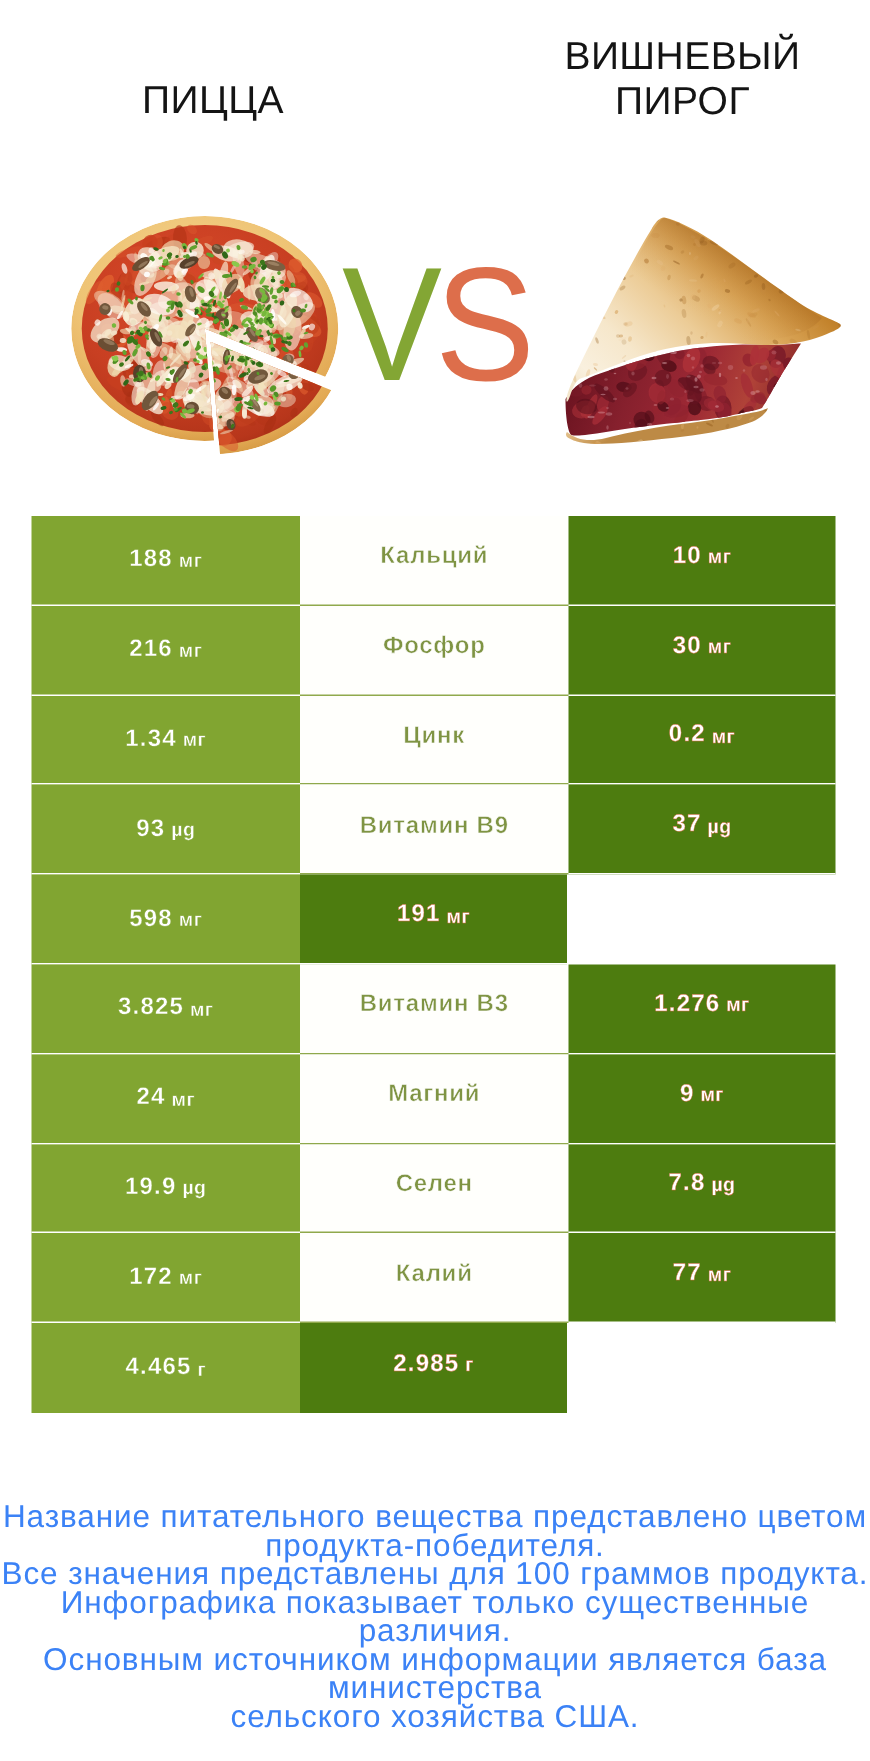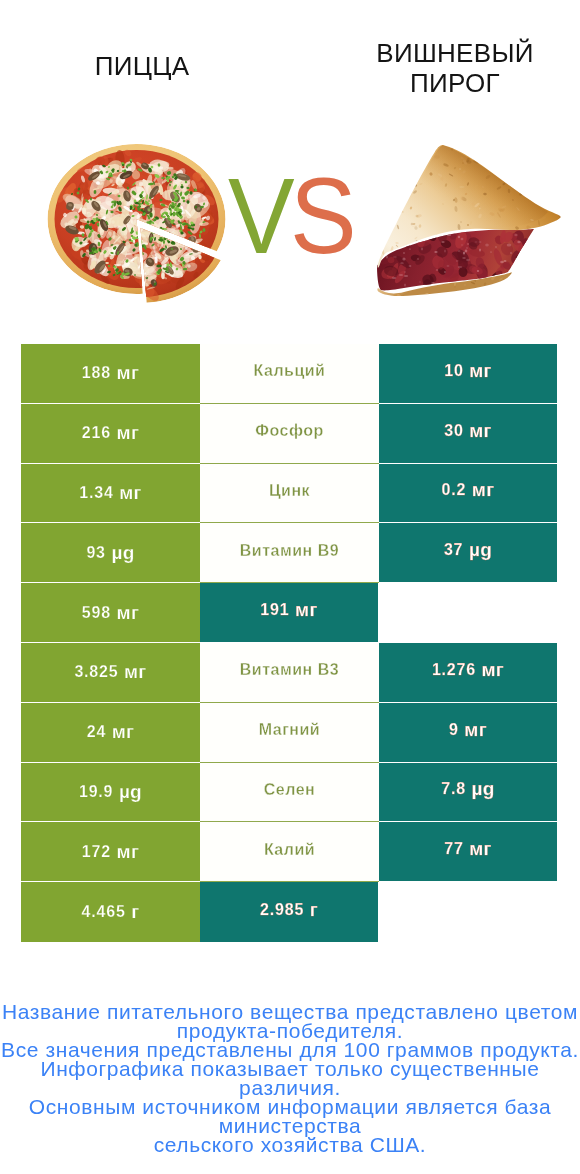--- a/index.html
+++ b/index.html
@@ -1,37 +1,37 @@
 <!DOCTYPE html>
 <html><head>
 <meta charset="utf-8">
 <style>
   html,body{margin:0;padding:0;}
   body{width:580px;height:1174px;background:#ffffff;font-family:"Liberation Sans",sans-serif;}
   .page{position:relative;width:580px;height:1174px;overflow:hidden;background:#fff;}
   .title{position:absolute;text-align:center;color:#141414;font-size:26px;font-weight:400;line-height:30px;letter-spacing:0.3px;}
   #title-left{left:1px;top:51px;width:250px;padding-left:16px;}
-  #title-right{left:330px;top:38px;width:250px;}
+  #title-right{left:330px;top:22px;width:250px;}
   .vs-wrap{position:absolute;top:162px;left:0;width:580px;text-align:center;font-size:108px;line-height:1;font-weight:400;letter-spacing:-5px;transform:scaleX(0.925);}
   .vs-v{color:#83a634;}
   .vs-s{color:#dd6e4b;}
   .art{position:absolute;left:0;top:0;}
   
   .table{position:absolute;left:21px;top:344px;width:536px;height:598px;}
   .row{display:flex;height:59.8px;position:relative;}
   .cell{display:flex;align-items:center;justify-content:center;text-align:center;box-sizing:border-box;}
   .cell-left{width:179px;color:#fff;font-weight:700;font-size:16px;letter-spacing:0.8px;padding-bottom:0;-webkit-text-stroke:0.25px #81a531;}
   .cell-mid{width:179px;background:#fffffc;font-weight:700;font-size:16px;letter-spacing:0.5px;line-height:21px;box-sizing:border-box;padding:0 12px 5px;-webkit-text-stroke:0.35px #fff;}
   .row:last-child .cell-mid{align-items:flex-start;padding-top:18px;padding-bottom:0;}
   .cell-right{width:178px;color:#fff;font-weight:700;font-size:16px;letter-spacing:0.8px;padding-bottom:5px;-webkit-text-stroke:0.25px #e06c49;}
-  .unit{font-size:19px;letter-spacing:0.3px;}
+  .unit{font-size:13px;letter-spacing:0.3px;}
   .row .cell-left,.row .cell-right{border-bottom:1.3px solid #fff;}
   .row:last-child .cell-left,.row:last-child .cell-right{border-bottom:none;}
   .g{background:#81a531;}
-  .o{background:#0f766e;}
+  .o{background:#4d7c0f;}
   .lbl-g{color:#7f9443;border-bottom:1px solid #90a94c;}
   .lbl-o{color:#ca7055;border-bottom:1px solid #d4795c;}
   .row:last-child .cell-mid{border-bottom:none;}
   .note{position:absolute;left:0;top:1002px;width:580px;text-align:center;font-size:21px;line-height:19px;color:#3b82f6;letter-spacing:0.6px;}
 </style>
 </head>
 <body>
 
 <div class="page">
 

